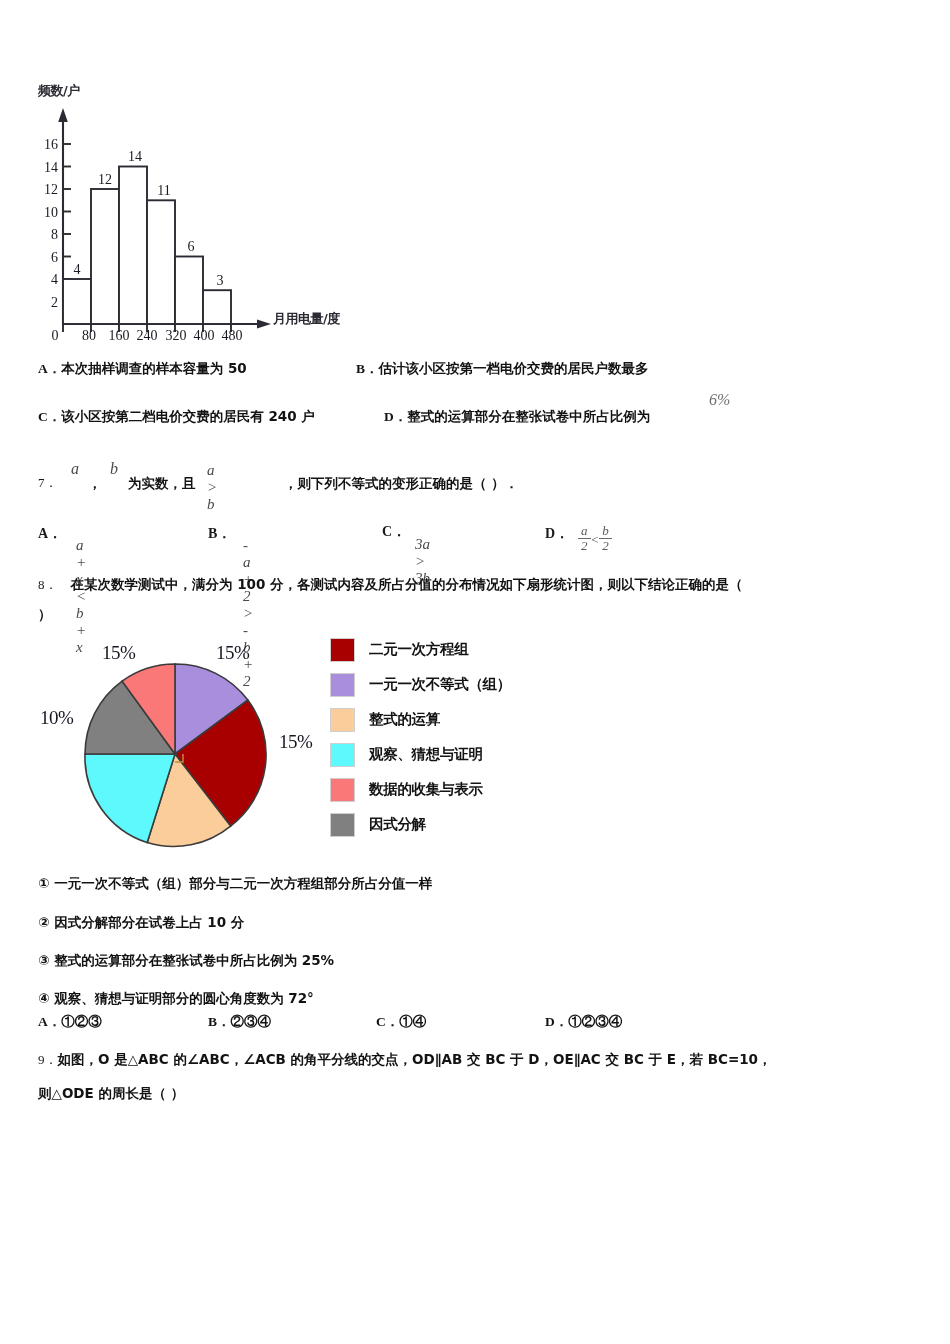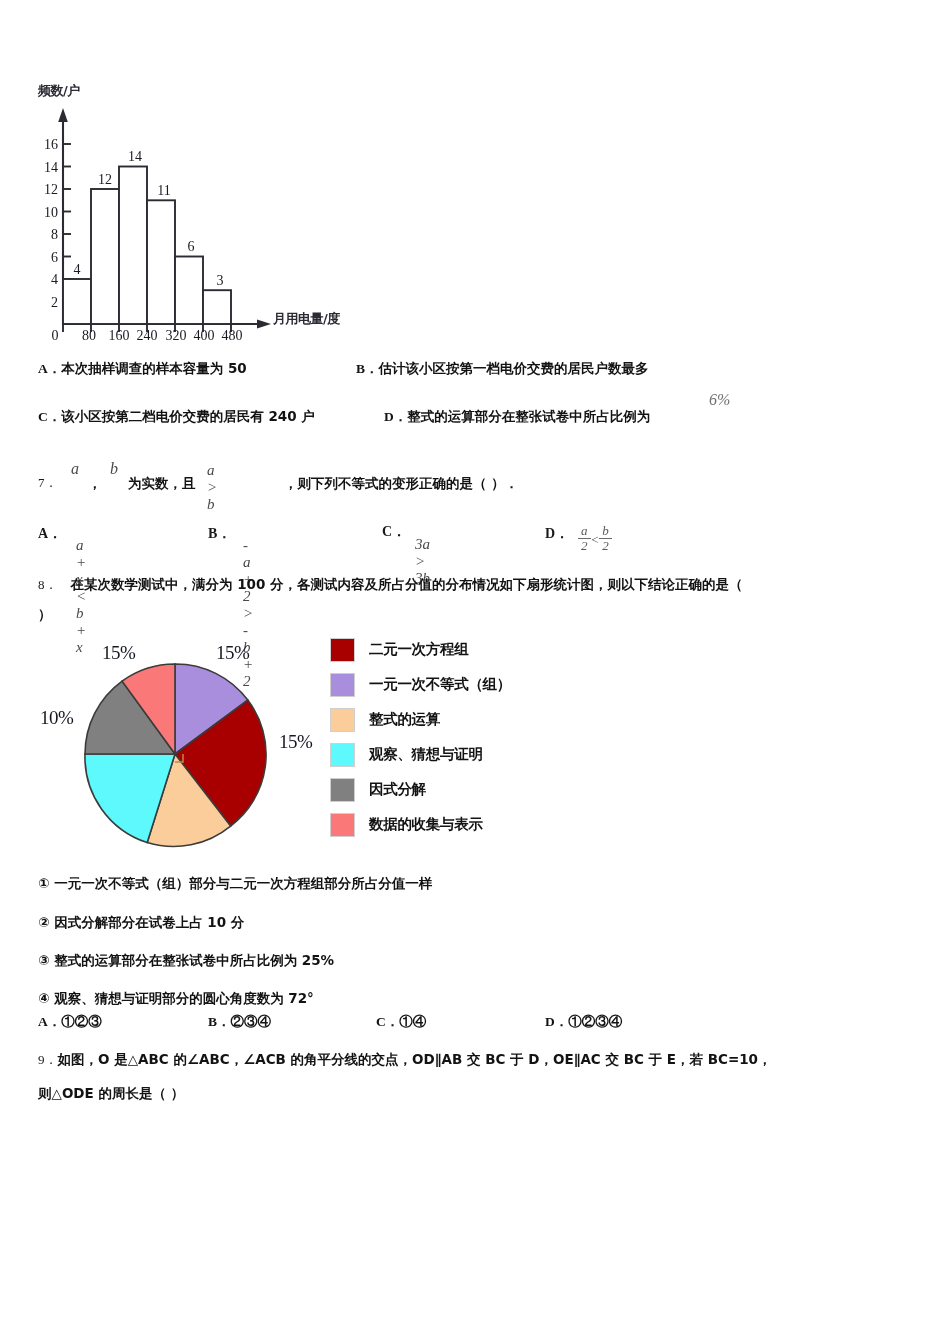--- a/index.html
+++ b/index.html
@@ -310,26 +310,26 @@
       </div>
       <div class="legend-row">
         <span class="legend-sw" style="background:#fbcd9a;"></span>
         <span class="legend-tx">整式的运算</span>
       </div>
       <div class="legend-row">
         <span class="legend-sw" style="background:#5ef9fc;"></span>
         <span class="legend-tx">观察、猜想与证明</span>
       </div>
       <div class="legend-row">
+        <span class="legend-sw" style="background:#fa7878;"></span>
+        <span class="legend-tx">数据的收集与表示</span>
+      </div>
+      <div class="legend-row">
         <span class="legend-sw" style="background:#808080;"></span>
         <span class="legend-tx">因式分解</span>
-      </div>
-      <div class="legend-row">
-        <span class="legend-sw" style="background:#fa7878;"></span>
-        <span class="legend-tx">数据的收集与表示</span>
       </div>
     </div>
   </div>
 
   <div class="qline" style="left:38px; top:875px;">① 一元一次不等式（组）部分与二元一次方程组部分所占分值一样</div>
   <div class="qline" style="left:38px; top:914px;">② 因式分解部分在试卷上占 10 分</div>
   <div class="qline" style="left:38px; top:952px;">③ 整式的运算部分在整张试卷中所占比例为 25%</div>
   <div class="qline" style="left:38px; top:990px;">④ 观察、猜想与证明部分的圆心角度数为 72°</div>
 
   <div class="qline" style="left:38px; top:1013px;">

